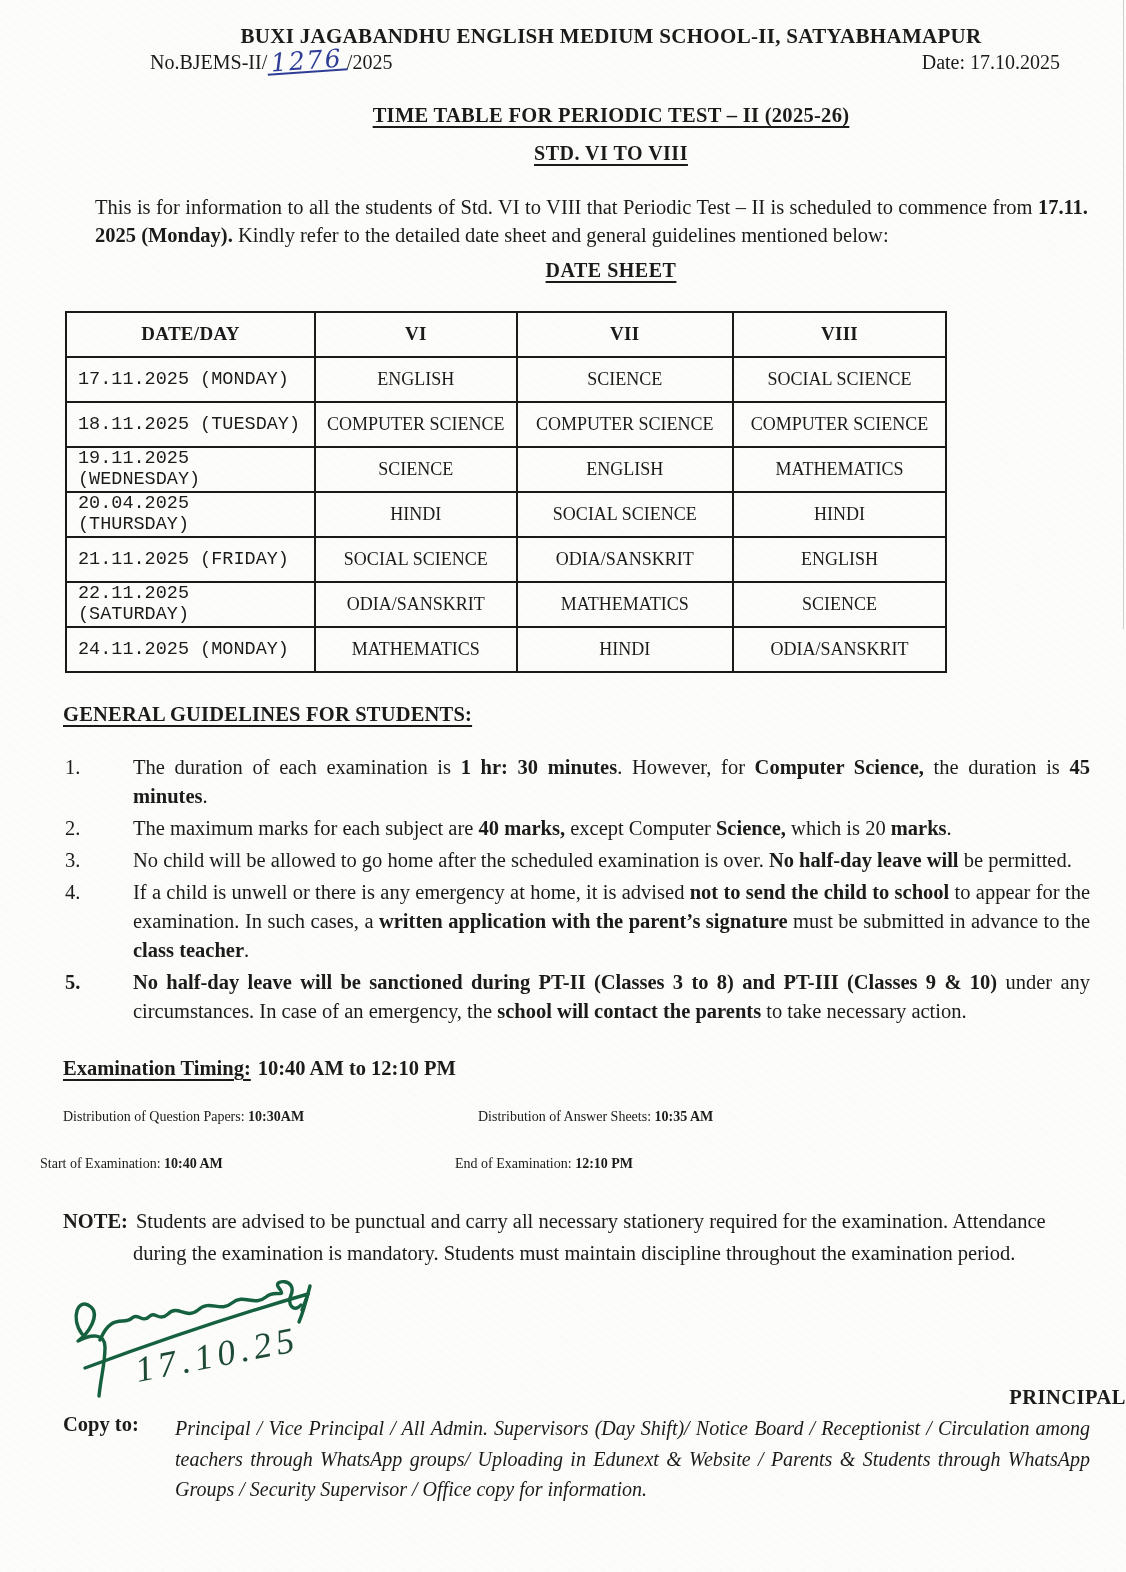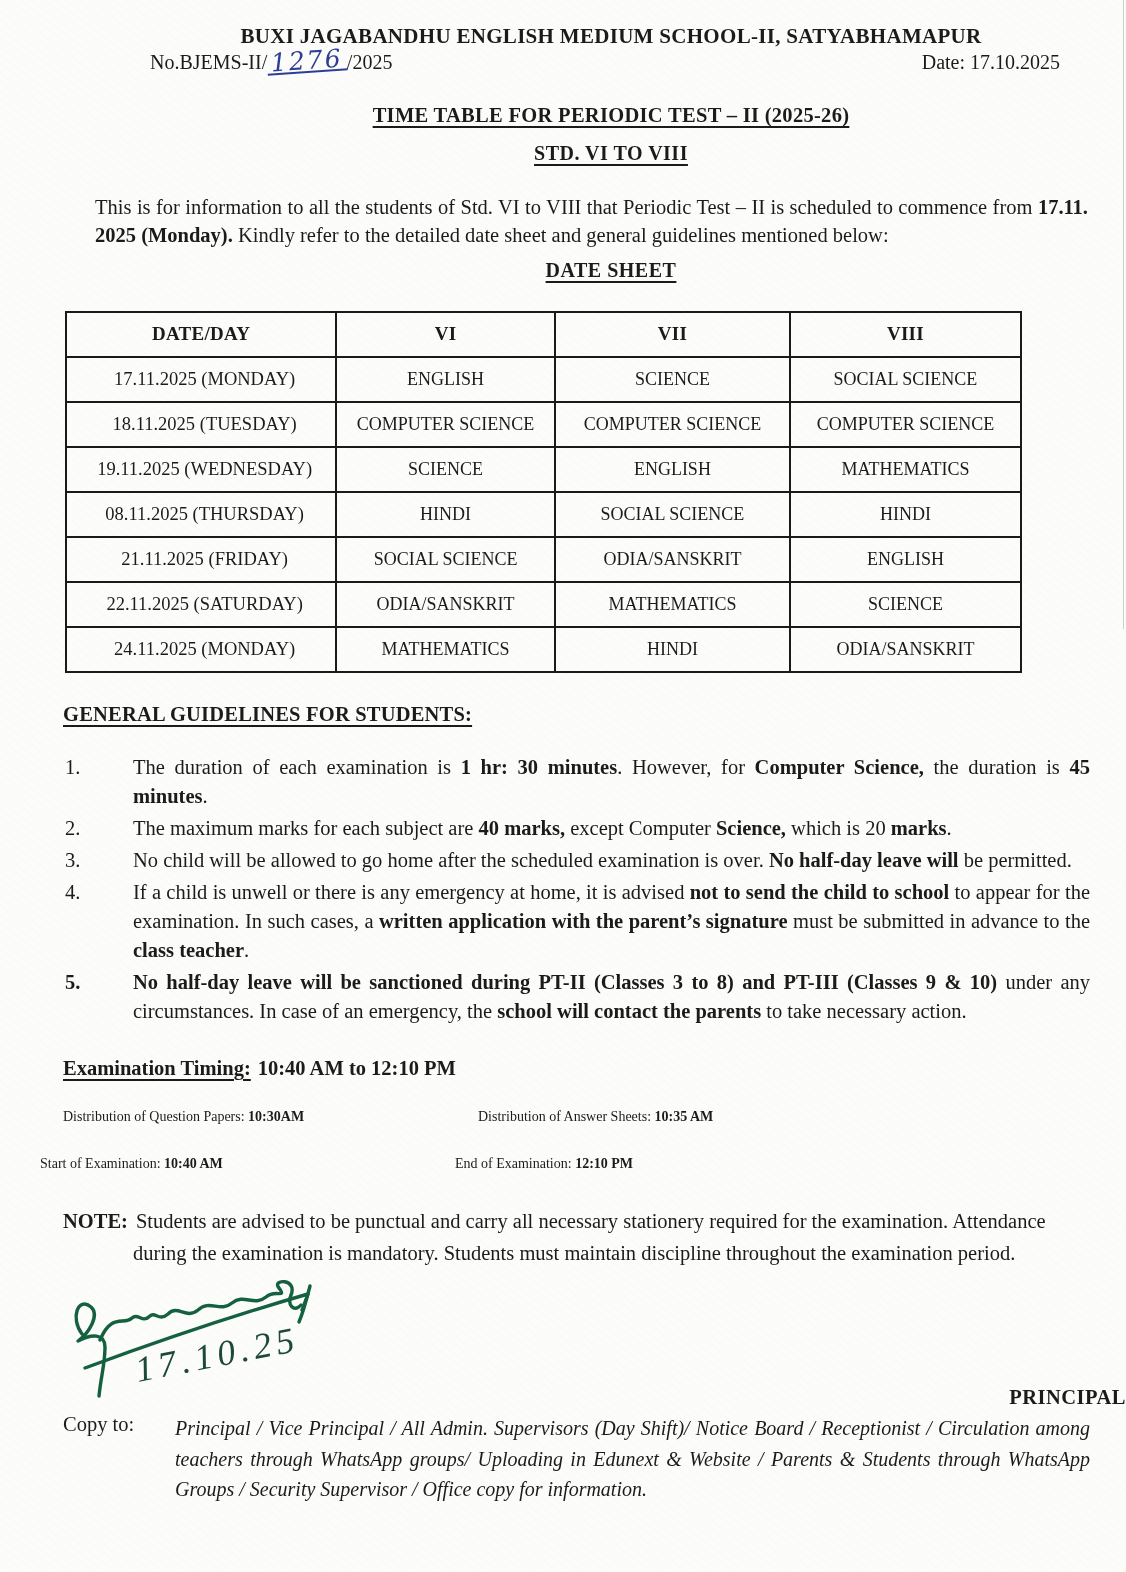--- a/index.html
+++ b/index.html
@@ -53,38 +53,38 @@
     margin:28px 38px 0 95px;
     font-size:20.5px;line-height:1.38;
     text-align:justify;
   }
   .sheet-heading{
     margin-top:9px;text-align:center;position:relative;left:48px;
     font-size:20px;font-weight:700;letter-spacing:.5px;
   }
   table.datesheet{
     margin:29px 0 0 65px;
-    width:957px;
+    width:882px;
     border-collapse:collapse;
     table-layout:fixed;
     padding-left:45px;
   }
   table.datesheet th,table.datesheet td{
     border:2.5px solid #1a1a1a;
     height:43px;
     text-align:center;
     font-size:18px;
     padding:0 4px;
   }
   table.datesheet th{font-size:19px;font-weight:700;letter-spacing:.3px;}
   table.datesheet col.c0{width:28.3%;}
   table.datesheet col.c1{width:22.9%;}
   table.datesheet col.c2{width:24.6%;}
   table.datesheet col.c3{width:24.2%;}
-  table.datesheet td:first-child{text-align:center;padding-left:11px;font-size:18.5px;}
+  table.datesheet td:first-child{text-align:left;padding-left:11px;font-size:18.5px;font-family:Liberation Mono, monospace;}
 
   .gl-heading{
     margin:30px 0 0 63px;
     font-size:20.5px;font-weight:700;letter-spacing:.2px;
   }
   .gl-list{margin:27px 36px 0 65px;}
   .gl-item{display:flex;margin-bottom:3px;font-size:20.5px;line-height:1.42;}
   .gl-num{flex:0 0 68px;}
   .gl-text{flex:1;text-align:justify;}
 
@@ -104,21 +104,21 @@
   .note .note-label{font-weight:700;margin-right:8px;}
 
   .footer{position:relative;margin-top:116px;}
   .sig{position:absolute;left:58px;top:-112px;width:310px;height:132px;pointer-events:none;}
   .sig-date{
     font-family:"Liberation Serif","DejaVu Serif",serif;
     font-style:italic;font-size:36px;fill:#1d4a35;letter-spacing:5px;
   }
   .principal{margin-left:63px;font-size:20.5px;font-weight:700;letter-spacing:.5px;text-align:right;}
   .copy-row{display:flex;margin:4px 36px 0 63px;font-size:20.5px;}
-  .copy-label{flex:0 0 112px;font-weight:400;}
+  .copy-label{flex:0 0 112px;font-weight:700;}
   .copy-text{flex:1;font-style:italic;line-height:1.52;text-align:justify;font-size:20px;}
 </style>
 </head>
 <body>
 
 <div class="page">
 
   <div class="school-name">BUXI JAGABANDHU ENGLISH MEDIUM SCHOOL-II, SATYABHAMAPUR</div>
 
   <div class="ref-row">
@@ -163,21 +163,21 @@
           <td>COMPUTER SCIENCE</td>
           <td>COMPUTER SCIENCE</td>
         </tr>
         <tr>
           <td>19.11.2025 (WEDNESDAY)</td>
           <td>SCIENCE</td>
           <td>ENGLISH</td>
           <td>MATHEMATICS</td>
         </tr>
         <tr>
-          <td>08.11.2025 (THURSDAY)</td>
+          <td>20.04.2025 (THURSDAY)</td>
           <td>HINDI</td>
           <td>SOCIAL SCIENCE</td>
           <td>HINDI</td>
         </tr>
         <tr>
           <td>21.11.2025 (FRIDAY)</td>
           <td>SOCIAL SCIENCE</td>
           <td>ODIA/SANSKRIT</td>
           <td>ENGLISH</td>
         </tr>

